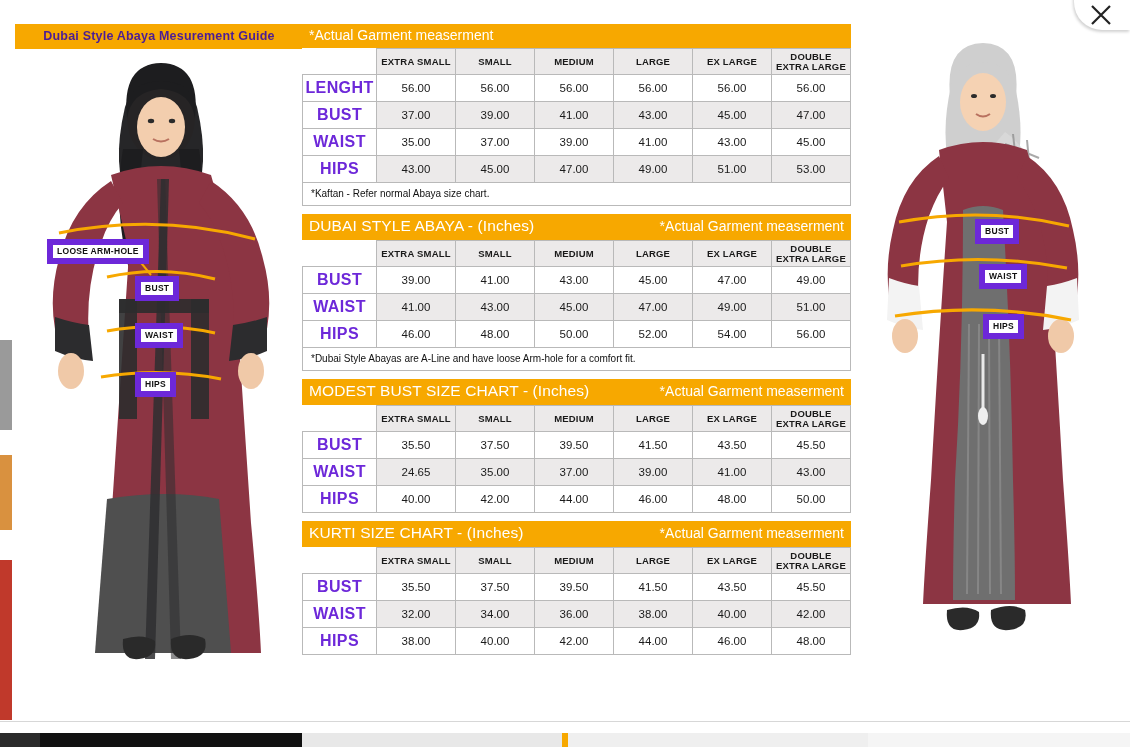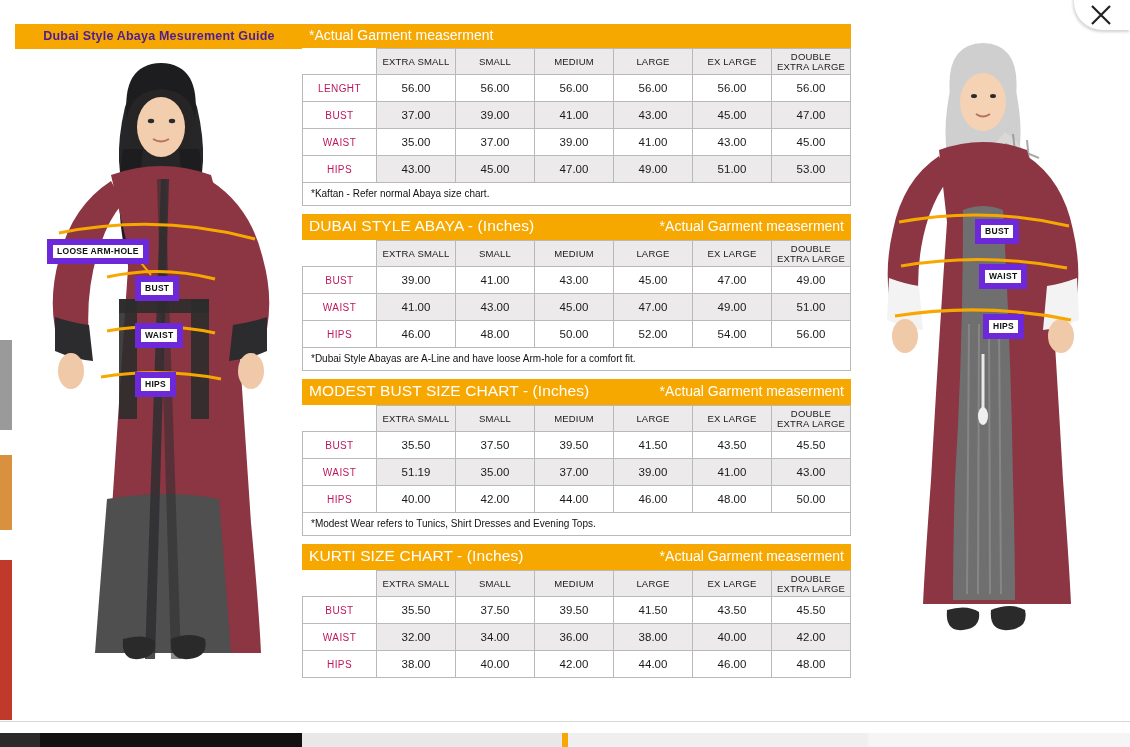--- a/index.html
+++ b/index.html
@@ -122,32 +122,32 @@
     border: 1px solid #b9b9b9;
     font-size: 11px;
     text-align: center;
     color: #1a1a1a;
     height: 27px;
     padding: 0 2px;
   }
   table.sizes thead th {
     background: #eceaea;
     font-size: 9.5px;
-    font-weight: normal;
+    font-weight: bold;
     letter-spacing: .2px;
     height: 26px;
     line-height: 1.05;
   }
   table.sizes thead th.corner { background: #ffffff; border-left-color: #ffffff; border-top-color:#ffffff; }
   table.sizes td.rowhead {
     background: #ffffff;
-    font-size: 10px;
-    font-weight: normal;
+    font-size: 16px;
+    font-weight: bold;
     letter-spacing: .4px;
-    color: #be185d;
+    color: #6d28d9;
   }
   table.sizes tbody tr:nth-child(odd) td:not(.rowhead) { background: #ffffff; }
   table.sizes tbody tr:nth-child(even) td:not(.rowhead) { background: #eceaea; }
   table.sizes td.val { font-size: 11.5px; }
 
   .chart-foot {
     border: 1px solid #b9b9b9;
     border-top: none;
     background: #ffffff;
     font-size: 10px;
@@ -392,39 +392,38 @@
             <td class="rowhead">BUST</td>
             <td class="val">35.50</td>
             <td class="val">37.50</td>
             <td class="val">39.50</td>
             <td class="val">41.50</td>
             <td class="val">43.50</td>
             <td class="val">45.50</td>
           </tr>
           <tr>
             <td class="rowhead">WAIST</td>
-            <td class="val">51.19</td>
+            <td class="val">24.65</td>
             <td class="val">35.00</td>
             <td class="val">37.00</td>
             <td class="val">39.00</td>
             <td class="val">41.00</td>
             <td class="val">43.00</td>
           </tr>
           <tr>
             <td class="rowhead">HIPS</td>
             <td class="val">40.00</td>
             <td class="val">42.00</td>
             <td class="val">44.00</td>
             <td class="val">46.00</td>
             <td class="val">48.00</td>
             <td class="val">50.00</td>
           </tr>
         </tbody>
       </table>
-      <div class="chart-foot">*Modest Wear refers to Tunics, Shirt Dresses and Evening Tops.</div>
     </div>
 
     <div class="chart-block">
       <div class="chart-head">
         <h2>KURTI SIZE CHART - (Inches)</h2>
         <span class="note">*Actual Garment measerment</span>
       </div>
       <table class="sizes">
         <colgroup>
             <col class="c0">

